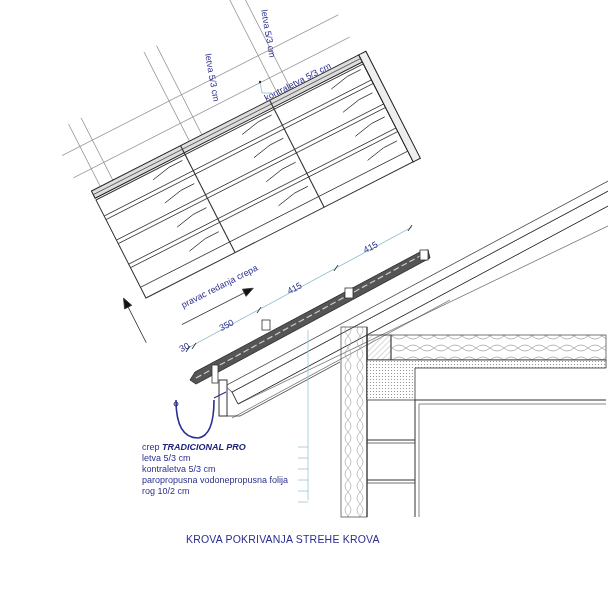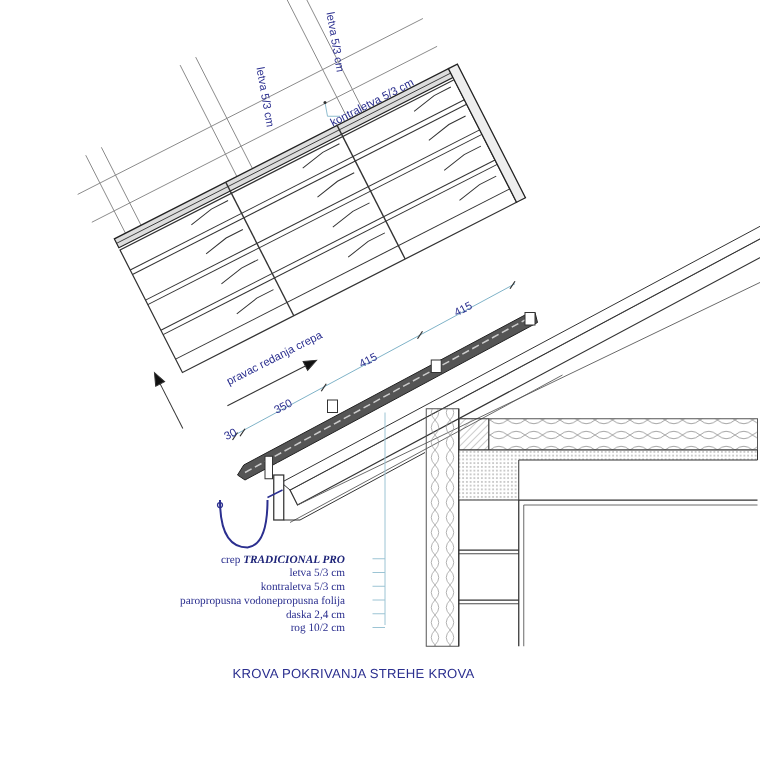--- a/index.html
+++ b/index.html
@@ -1,20 +1,20 @@
 <!DOCTYPE html>
 <html><head>
 <meta charset="utf-8">
 <style>
   html, body { margin: 0; padding: 0; background: #ffffff; }
   body { width: 608px; height: 608px; overflow: hidden; position: relative; font-family: "Liberation Sans", sans-serif; }
   #canvas { position: absolute; left: 0; top: 0; width: 608px; height: 608px; }
   .label { position: absolute; color: #2b2f8f; font-family: "Liberation Sans", sans-serif; font-size: 9px; white-space: nowrap; line-height: 1; }
   .rot { transform-origin: left top; }
-  .legend { position: absolute; right: 332px; text-align: right; color: #2b2f8f; font-size: 9px; line-height: 11px; font-family: Liberation Serif, serif; }
+  .legend { position: absolute; right: 320px; text-align: left; color: #2b2f8f; font-size: 9px; line-height: 11px; }
   .legend .brand { font-weight: bold; font-style: italic; color: #1d2378; }
   .title { position: absolute; left: 186px; top: 533px; color: #2b2f8f; font-size: 10.5px; letter-spacing: 0.2px; }
 </style>
 </head>
 <body>
 
 <div id="canvas">
   <svg width="608" height="608" viewBox="0 0 608 608">
     <defs>
       <pattern id="insul" width="14" height="12" patternUnits="userSpaceOnUse">
@@ -160,19 +160,18 @@
 
   
   <div class="legend" style="top:442px;">
     <div>
       <span>crep</span>
       <span class="brand">TRADICIONAL PRO</span>
     </div>
     <div>letva 5/3 cm</div>
     <div>kontraletva 5/3 cm</div>
     <div>paropropusna vodonepropusna folija</div>
-    <div>daska 2,4 cm</div>
     <div>rog 10/2 cm</div>
   </div>
 
   
   <div class="title">KROVA POKRIVANJA STREHE KROVA</div>
 </div>
 
 </body></html>

